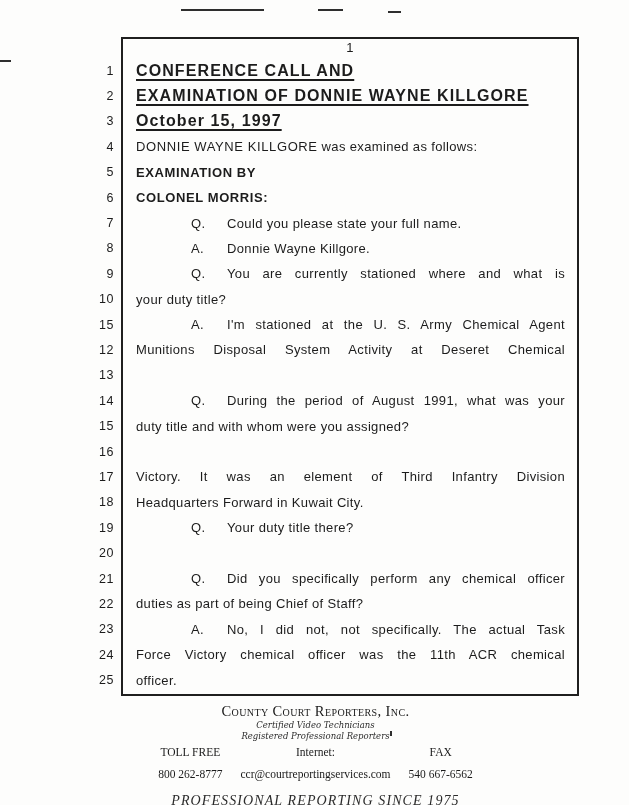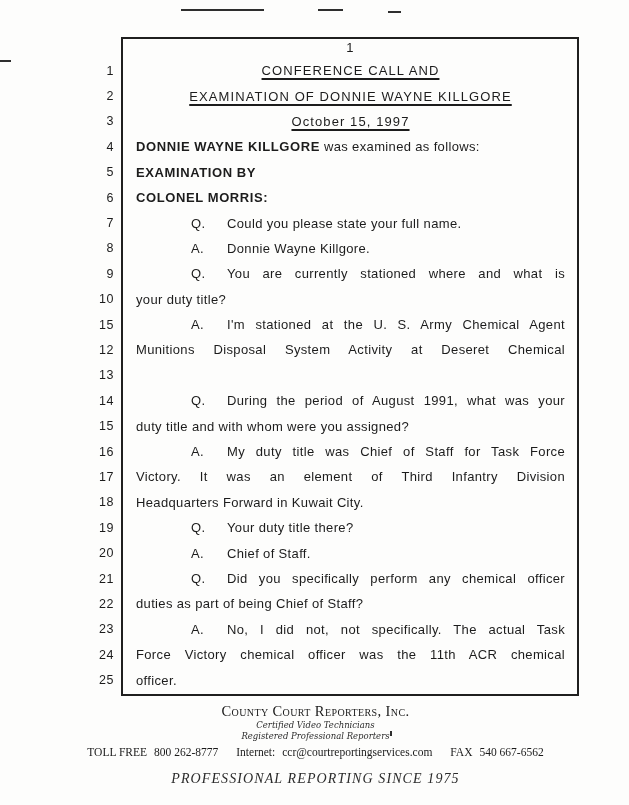--- a/index.html
+++ b/index.html
@@ -43,30 +43,29 @@
   }
   .lt {
     flex: none;
     margin-left: 19px;
     width: 429px;
     font-size: 13px;
     letter-spacing: 0.35px;
     white-space: nowrap;
   }
   .title {
-    text-align: center;
-    font-weight: 400;
-    font-size: 13px;
+    font-weight: 700;
+    font-size: 16px;
     letter-spacing: 1.1px;
     text-decoration: underline;
     text-underline-offset: 3px;
     text-decoration-thickness: 1.5px;
   }
   .speaker { font-weight: 700; letter-spacing: 0.6px; }
-  .mixed b { font-weight: 700; letter-spacing: 0.6px; }
+  .mixed b { font-weight: 400; letter-spacing: 0.6px; }
   .qa { padding-left: 55px; }
   .qp { display: inline-block; width: 36px; }
   .j {
     white-space: normal;
     text-align: justify;
     text-align-last: justify;
   }
 
   .footer {
     position: absolute;
@@ -90,21 +89,21 @@
     color: #2b2b2b;
   }
   .contact {
     margin-top: 4px;
     font-size: 11.5px;
     display: flex;
     justify-content: center;
     gap: 18px;
     line-height: 15px;
   }
-  .cgroup { display: flex; gap: 7px; }
+  .cgroup { display: flex; gap: 7px; flex-direction: column; }
   .since {
     margin-top: 11px;
     font-style: italic;
     font-size: 14px;
     letter-spacing: 1.1px;
     color: #2b2b2b;
   }
 </style>
 </head>
 <body>
@@ -176,37 +175,35 @@
     <div class="row">
       <span class="ln">14</span>
       <span class="lt qa j"><span class="qp">Q.</span><span>During the period of August 1991, what was your</span></span>
     </div>
     <div class="row">
       <span class="ln">15</span>
       <span class="lt">duty title and with whom were you assigned?</span>
     </div>
     <div class="row">
       <span class="ln">16</span>
-      <span class="lt qa j"><span class="qp">A.</span><span>My duty title was Chief of Staff for Task Force</span></span>
     </div>
     <div class="row">
       <span class="ln">17</span>
       <span class="lt j">Victory.  It was an element of Third Infantry Division</span>
     </div>
     <div class="row">
       <span class="ln">18</span>
       <span class="lt">Headquarters Forward in Kuwait City.</span>
     </div>
     <div class="row">
       <span class="ln">19</span>
       <span class="lt qa"><span class="qp">Q.</span><span>Your duty title there?</span></span>
     </div>
     <div class="row">
       <span class="ln">20</span>
-      <span class="lt qa"><span class="qp">A.</span><span>Chief of Staff.</span></span>
     </div>
     <div class="row">
       <span class="ln">21</span>
       <span class="lt qa j"><span class="qp">Q.</span><span>Did you specifically perform any chemical officer</span></span>
     </div>
     <div class="row">
       <span class="ln">22</span>
       <span class="lt">duties as part of being Chief of Staff?</span>
     </div>
     <div class="row">

